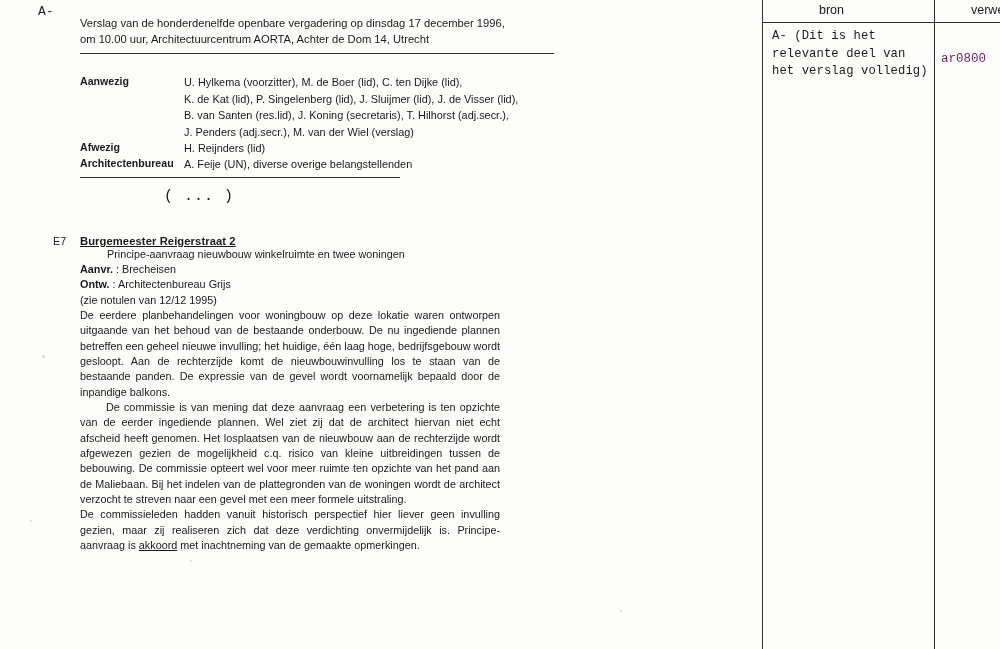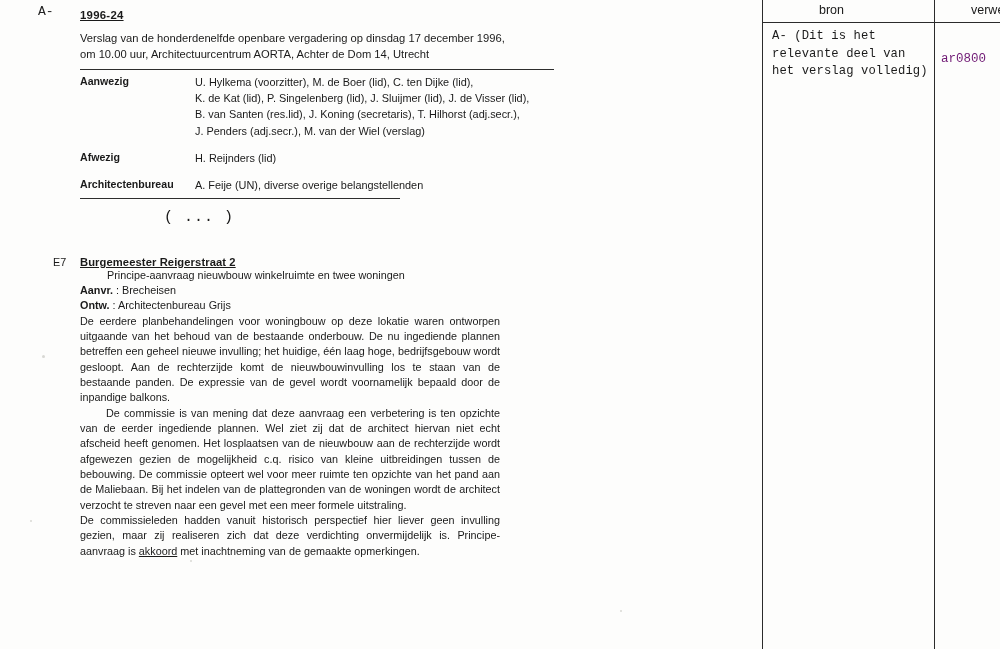--- a/index.html
+++ b/index.html
@@ -99,27 +99,26 @@
     line-height: 1.45;
   }
   .rule-under-head {
     margin-top: 6px;
     width: 474px;
     height: 1px;
     background: #2d2d2d;
   }
 
   .attend {
-    margin-top: 4px;
+    margin-top: 20px;
     display: grid;
     grid-template-columns: 104px 1fr;
     row-gap: 0px;
     font-size: 11px;
     line-height: 1.5;
-    gap: 11px;
   }
   .attend .lab {
     font-weight: bold;
     font-size: 10.6px;
     padding-top: 0px;
   }
   .attend .val { font-size: 10.9px; }
   .attend .val div { white-space: nowrap; }
 
   .rule-under-attend {
@@ -190,21 +189,20 @@
   <div class="col-divider d2"></div>
   <div class="col-header-rule"></div>
   <div class="col-head bron">bron</div>
   <div class="col-head verwerkt">verwerkt</div>
   <div class="annot-note">A- (Dit is het relevante deel van het verslag volledig)</div>
   <div class="annot-code">ar0800</div>
 
   <div class="doc">
 
     <div>
-      <div class="title-line">1996-24</div>
     </div>
 
     <div class="subtitle">
       <div>Verslag van de honderdenelfde openbare vergadering op dinsdag 17 december 1996,</div>
       <div>om 10.00 uur, Architectuurcentrum AORTA, Achter de Dom 14, Utrecht</div>
     </div>
 
     <div class="rule-under-head"></div>
 
     <div class="attend">
@@ -237,20 +235,21 @@
       <div class="item-sub">Principe-aanvraag nieuwbouw winkelruimte en twee woningen</div>
 
       <div class="kv">
         <b>Aanvr.</b>
         <span>: Brecheisen</span>
       </div>
       <div class="kv">
         <b>Ontw.</b>
         <span>: Architectenbureau Grijs</span>
       </div>
+      <div class="kv">(zie notulen van 12/12 1995)</div>
 
       <div class="body-par">De eerdere planbehandelingen voor woningbouw op deze lokatie waren ontworpen uitgaande van het behoud van de bestaande onderbouw. De nu ingediende plannen betreffen een geheel nieuwe invulling; het huidige, één laag hoge, bedrijfsgebouw wordt gesloopt. Aan de rechterzijde komt de nieuwbouwinvulling los te staan van de bestaande panden. De expressie van de gevel wordt voornamelijk bepaald door de inpandige balkons.</div>
       <div class="body-par indent">De commissie is van mening dat deze aanvraag een verbetering is ten opzichte van de eerder ingediende plannen. Wel ziet zij dat de architect hiervan niet echt afscheid heeft genomen. Het losplaatsen van de nieuwbouw aan de rechterzijde wordt afgewezen gezien de mogelijkheid c.q. risico van kleine uitbreidingen tussen de bebouwing. De commissie opteert wel voor meer ruimte ten opzichte van het pand aan de Maliebaan. Bij het indelen van de plattegronden van de woningen wordt de architect verzocht te streven naar een gevel met een meer formele uitstraling.</div>
       <div class="body-par">
         <span>De commissieleden hadden vanuit historisch perspectief hier liever geen invulling gezien, maar zij realiseren zich dat deze verdichting onvermijdelijk is. Principe-aanvraag is </span><span class="uline">akkoord</span><span> met inachtneming van de gemaakte opmerkingen.</span>
       </div>
     </div>
   </div>
 
   <div class="speck" style="left:42px; top:355px; width:3px; height:3px;"></div>

